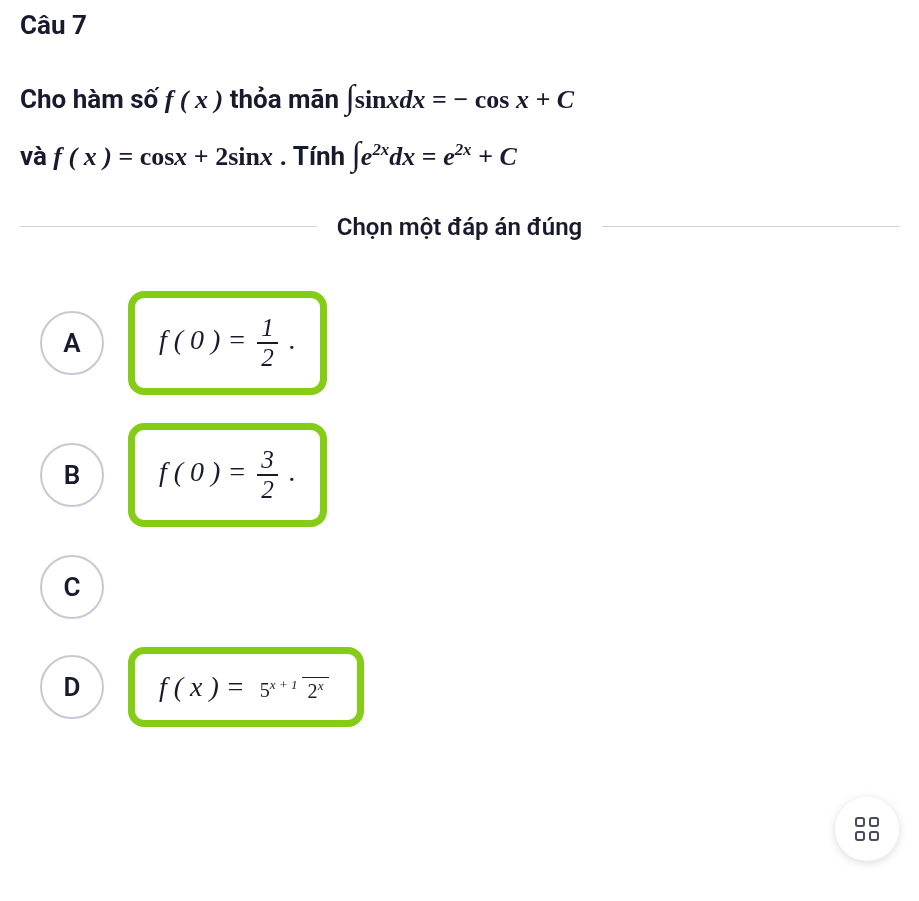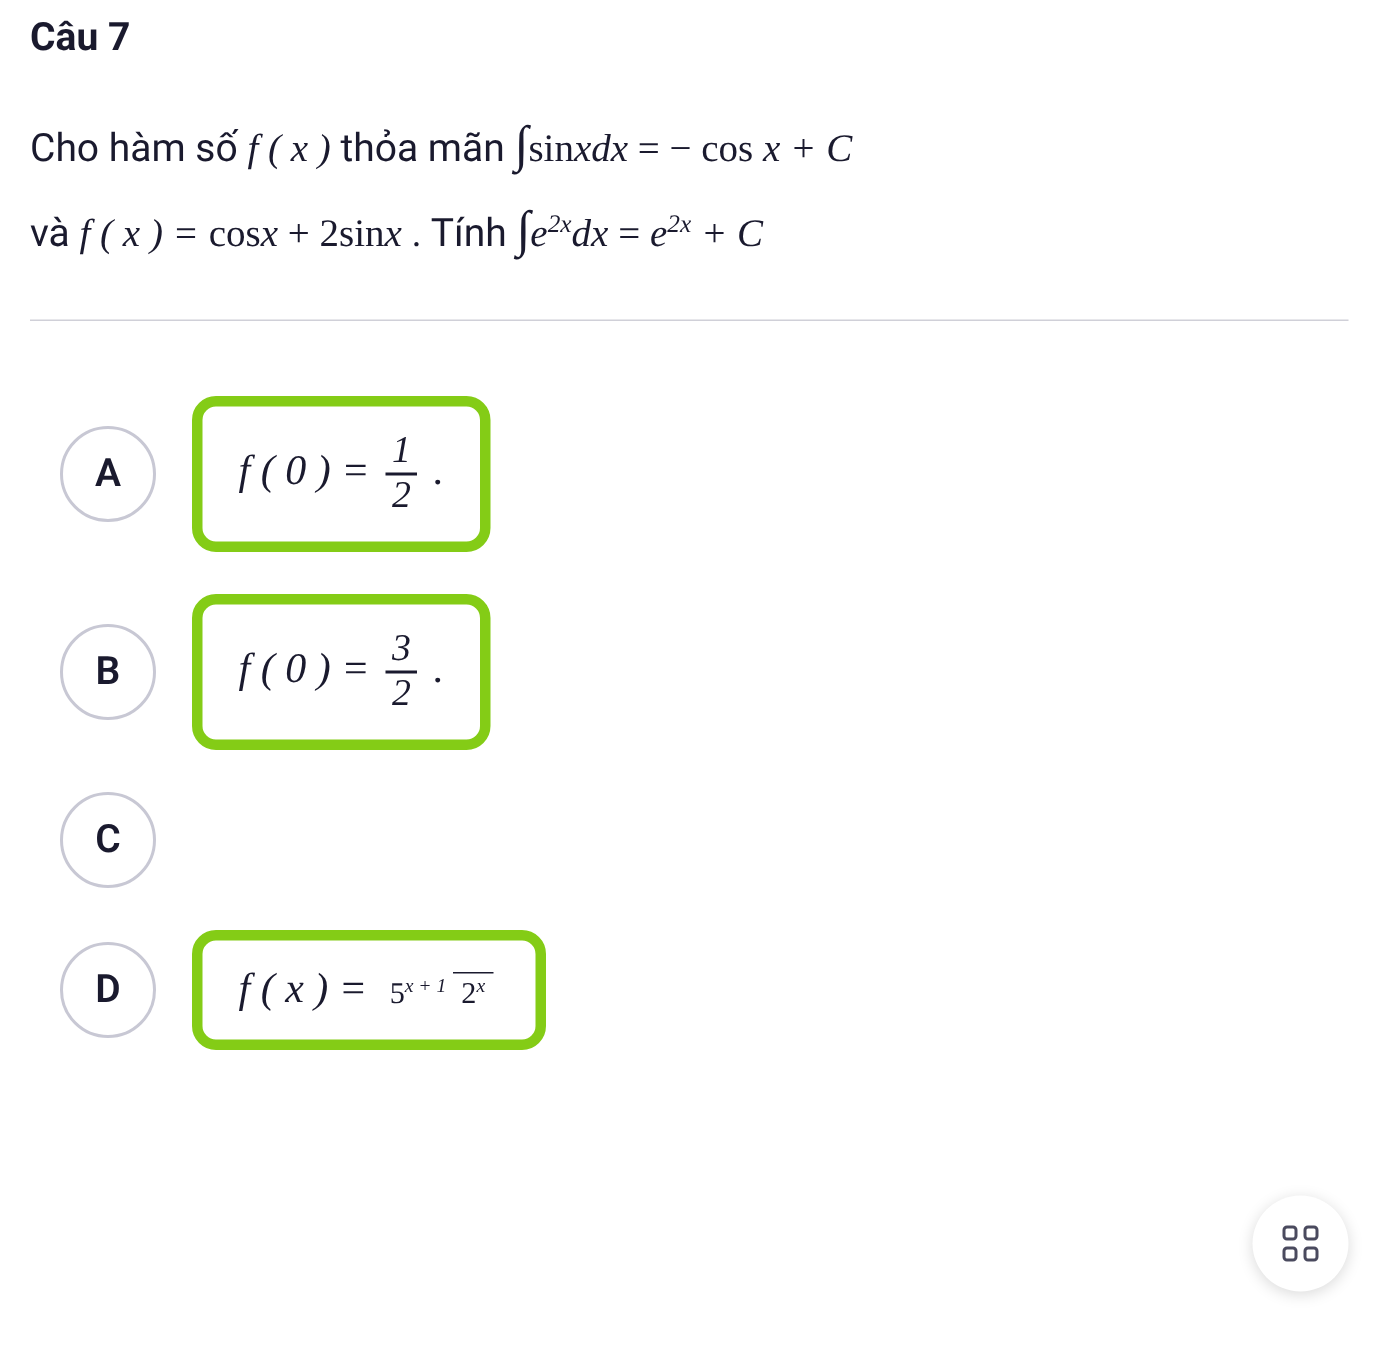--- a/index.html
+++ b/index.html
@@ -18,20 +18,21 @@
       font-size: 26px;
       font-weight: 700;
       color: #1a1a2e;
       margin-bottom: 28px;
     }
     .question-text {
       font-size: 26px;
       line-height: 1.7;
       color: #1a1a2e;
       margin-bottom: 30px;
+      font-weight: bold;
     }
     .math {
       font-family: 'Times New Roman', serif;
       font-style: italic;
     }
     .math-upright {
       font-style: normal;
     }
     .instruction-row {
       display: flex;
@@ -168,20 +169,21 @@
     <span>f ( x ) = </span><span class="math-upright"> cos</span><span>x</span><span class="math-upright"> + 2sin</span><span>x</span>
   </span>
   <span>. Tính </span>
   <span class="math">
     <span class="int">∫</span><span>e</span><span class="sup">2x</span><span>dx</span><span class="math-upright"> = </span><span>e</span><span class="sup">2x</span><span> + C</span>
   </span>
 </div>
 
 <div class="instruction-row">
   <div class="instruction-line"></div>
+  <div class="instruction-text">Chọn một đáp án đúng</div>
   <div class="instruction-line"></div>
 </div>
 
 <div class="options-container">
 
   <div class="option-row">
     <div class="option-letter">A</div>
     <div class="option-content">
       <span class="math">
         <span>f ( 0 ) = </span>

